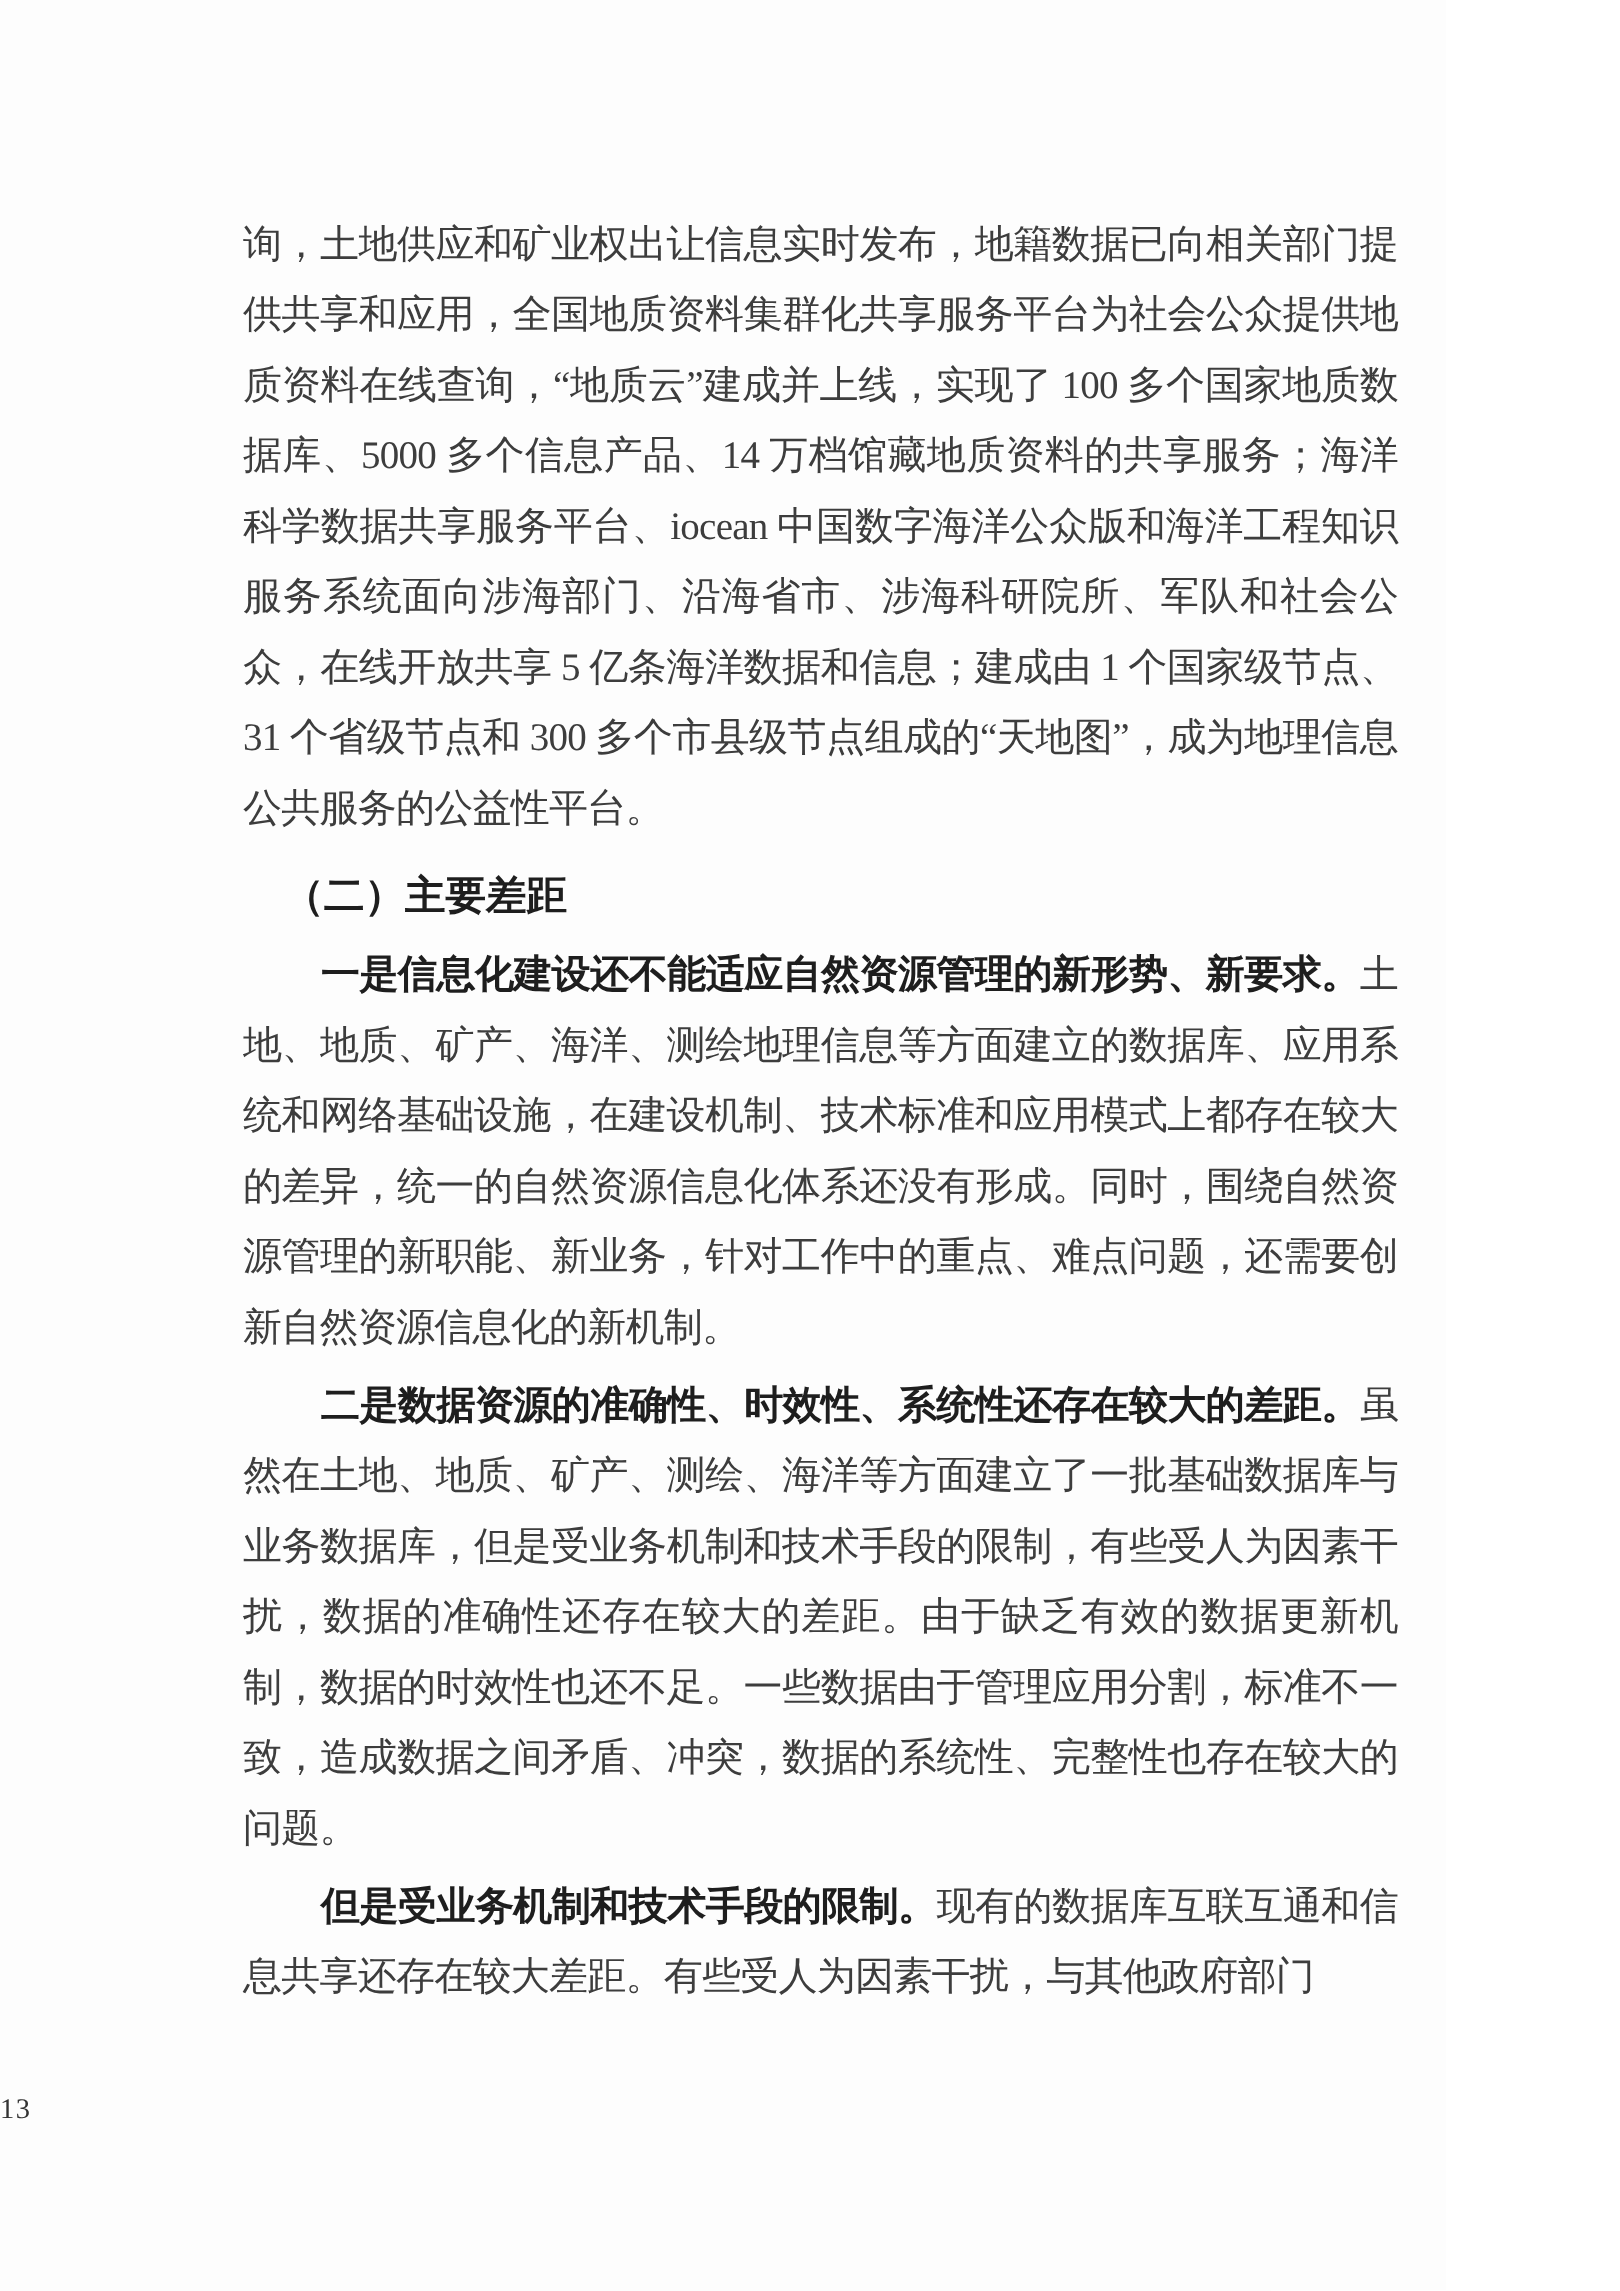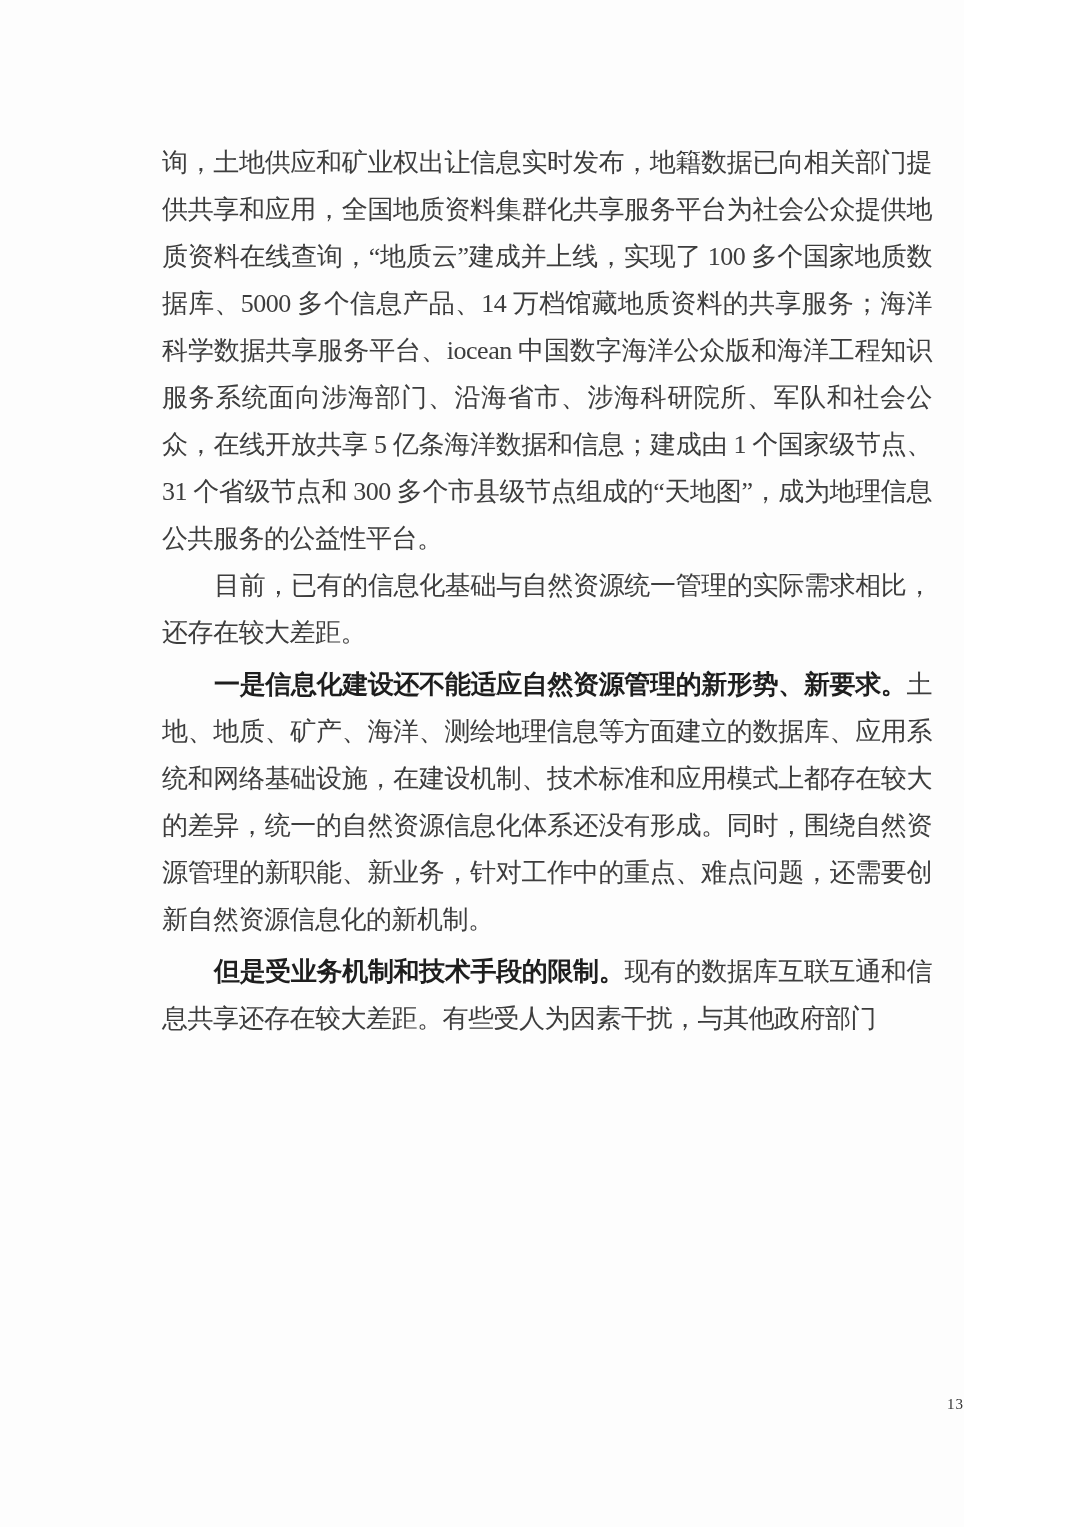--- a/index.html
+++ b/index.html
@@ -49,38 +49,39 @@
     color: #1e1e1e;
     text-indent: 1em;
     letter-spacing: 0;
     line-height: 47px;
   }
   .page-number {
     position: absolute;
     top: 1396px;
     left: 0;
     width: 100%;
-    text-align: right;
-    font-size: 15px;
+    text-align: left;
+    font-size: 19px;
     color: #333333;
     letter-spacing: 1px;
   }
 </style>
 </head>
 <body>
 
 <div class="page">
   <div class="content">
 
     <p class="para no-indent"><span>询，土地供应和矿业权出让信息实时发布，地籍数据已向相关部门提供共享和应用，全国地质资料集群化共享服务平台为社会公众提供地质资料在线查询，“地质云”建成并上线，实现了 100 多个国家地质数据库、5000 多个信息产品、14 万档馆藏地质资料的共享服务；海洋科学数据共享服务平台、iocean 中国数字海洋公众版和海洋工程知识服务系统面向涉海部门、沿海省市、涉海科研院所、军队和社会公众，在线开放共享 5 亿条海洋数据和信息；建成由 1 个国家级节点、31 个省级节点和 300 多个市县级节点组成的“天地图”，成为地理信息公共服务的公益性平台。</span></p>
 
+    <h3 class="heading"><span>（二）主要差距</span></h3>
 
-    <p class="para"><span>目前，已有的信息化基础与自然资源统一管理的实际需求相比，还存在较大差距。</span></p>
 
     <p class="para spaced"><span class="lead-bold">一是信息化建设还不能适应自然资源管理的新形势、新要求。</span><span>土地、地质、矿产、海洋、测绘地理信息等方面建立的数据库、应用系统和网络基础设施，在建设机制、技术标准和应用模式上都存在较大的差异，统一的自然资源信息化体系还没有形成。同时，围绕自然资源管理的新职能、新业务，针对工作中的重点、难点问题，还需要创新自然资源信息化的新机制。</span></p>
 
+    <p class="para spaced"><span class="lead-bold">二是数据资源的准确性、时效性、系统性还存在较大的差距。</span><span>虽然在土地、地质、矿产、测绘、海洋等方面建立了一批基础数据库与业务数据库，但是受业务机制和技术手段的限制，有些受人为因素干扰，数据的准确性还存在较大的差距。由于缺乏有效的数据更新机制，数据的时效性也还不足。一些数据由于管理应用分割，标准不一致，造成数据之间矛盾、冲突，数据的系统性、完整性也存在较大的问题。</span></p>
 
     <p class="para spaced"><span class="lead-bold">但是受业务机制和技术手段的限制。</span><span>现有的数据库互联互通和信息共享还存在较大差距。有些受人为因素干扰，与其他政府部门</span></p>
 
   </div>
 
   <div class="page-number">13</div>
 </div>
 
 </body></html>

